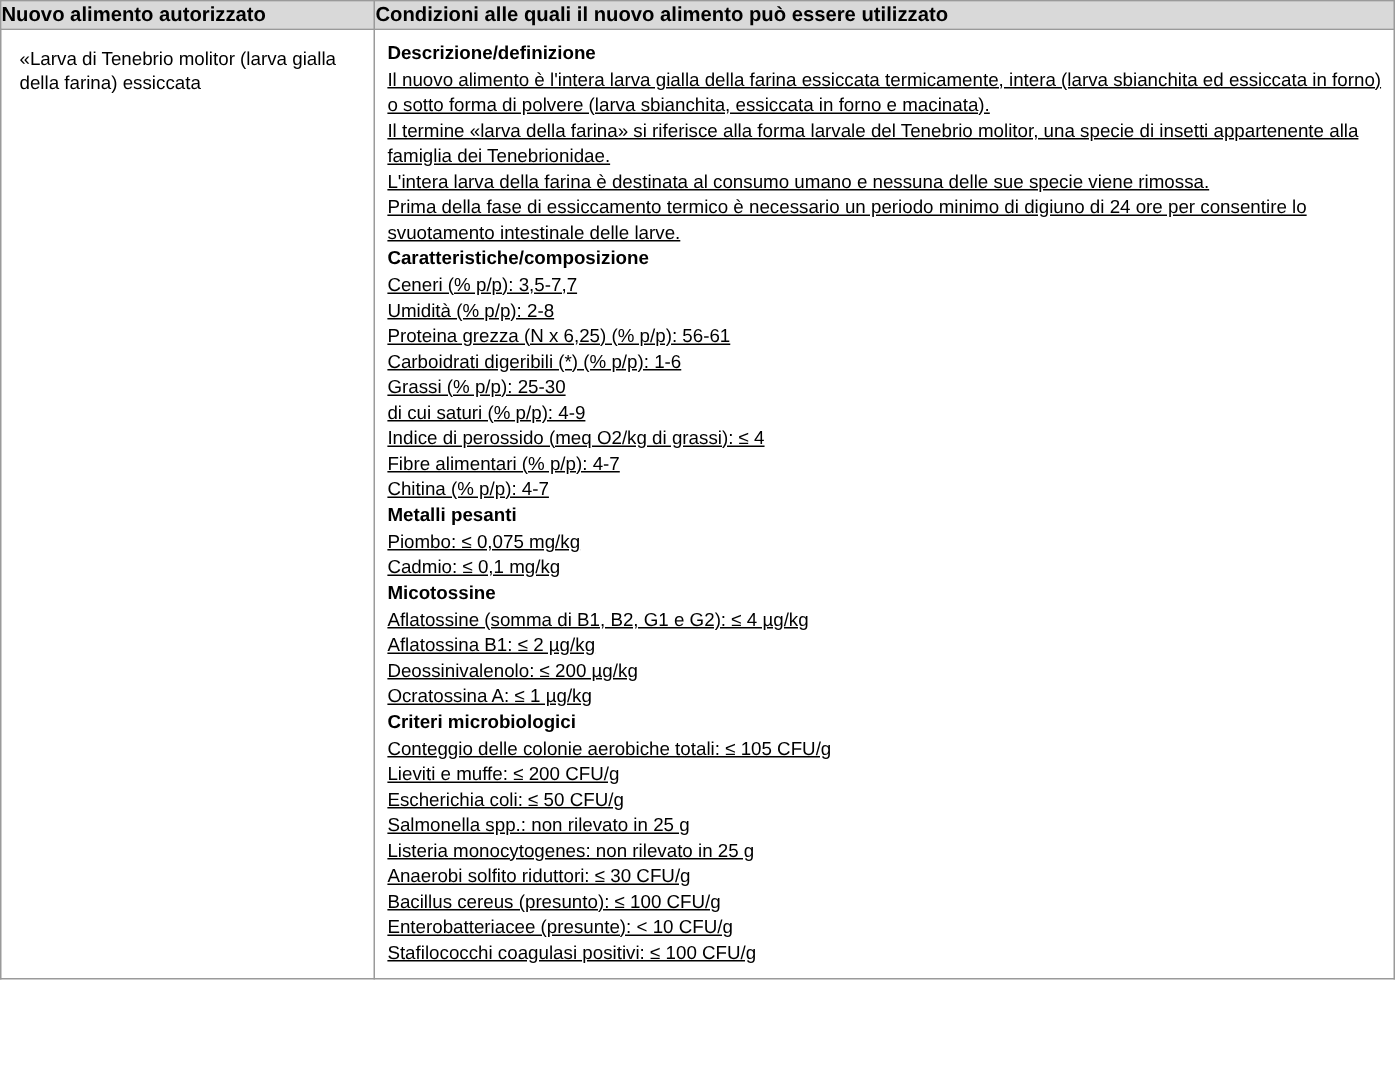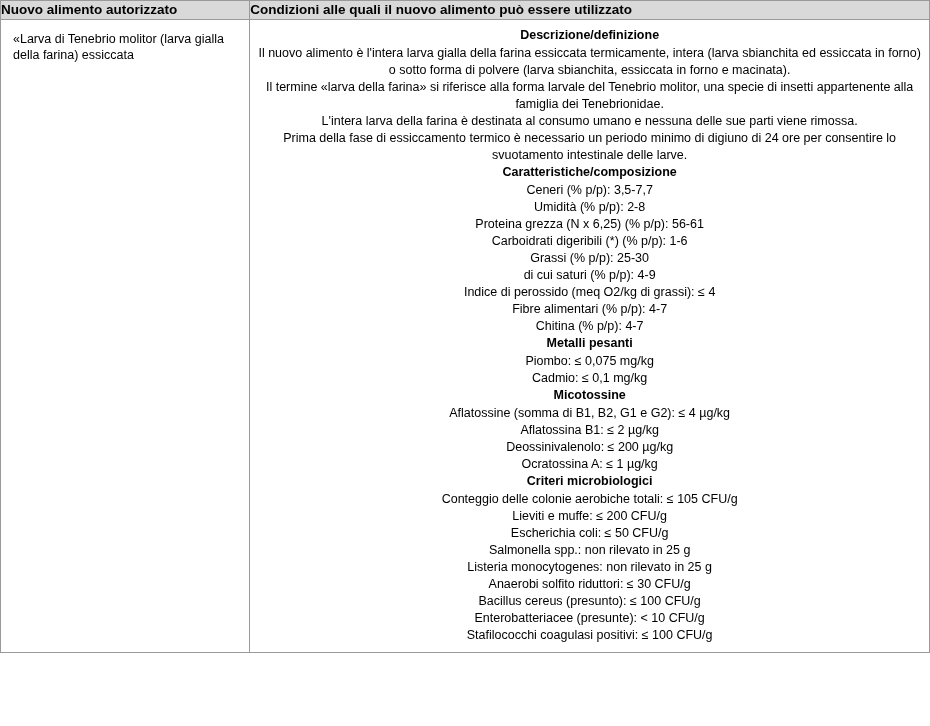--- a/index.html
+++ b/index.html
@@ -36,32 +36,32 @@
   .col-1 { width: 249px; }
   .col-2 { width: 679px; }
 
   td.cell-left {
     padding: 7px 8px 8px 8px;
     line-height: 1.32;
   }
   td.cell-right {
     padding: 7px 8px 8px 8px;
     line-height: 1.36;
-    text-align: center;
   }
   .section-title {
     font-weight: bold;
     margin: 0 0 1px 0;
   }
   .para {
     margin: 4px;
   }
   .line {
     margin: 0;
     white-space: normal;
+    text-decoration: underline;
   }
   .block {
     margin: 0 0 0 0;
   }
   .block + .block {
   }
 </style>
 </head>
 <body>
 
@@ -80,21 +80,21 @@
     <tr>
       <td class="cell-left">
         <p class="para">«Larva di Tenebrio molitor (larva gialla della farina) essiccata</p>
       </td>
       <td class="cell-right">
 
         <div class="block">
           <p class="section-title">Descrizione/definizione</p>
           <p class="line">Il nuovo alimento è l'intera larva gialla della farina essiccata termicamente, intera (larva sbianchita ed essiccata in forno) o sotto forma di polvere (larva sbianchita, essiccata in forno e macinata).</p>
           <p class="line">Il termine «larva della farina» si riferisce alla forma larvale del Tenebrio molitor, una specie di insetti appartenente alla famiglia dei Tenebrionidae.</p>
-          <p class="line">L'intera larva della farina è destinata al consumo umano e nessuna delle sue parti viene rimossa.</p>
+          <p class="line">L'intera larva della farina è destinata al consumo umano e nessuna delle sue specie viene rimossa.</p>
           <p class="line">Prima della fase di essiccamento termico è necessario un periodo minimo di digiuno di 24 ore per consentire lo svuotamento intestinale delle larve.</p>
         </div>
 
         <div class="block">
           <p class="section-title">Caratteristiche/composizione</p>
           <p class="line">Ceneri (% p/p): 3,5-7,7</p>
           <p class="line">Umidità (% p/p): 2-8</p>
           <p class="line">Proteina grezza (N x 6,25) (% p/p): 56-61</p>
           <p class="line">Carboidrati digeribili (*) (% p/p): 1-6</p>
           <p class="line">Grassi (% p/p): 25-30</p>

